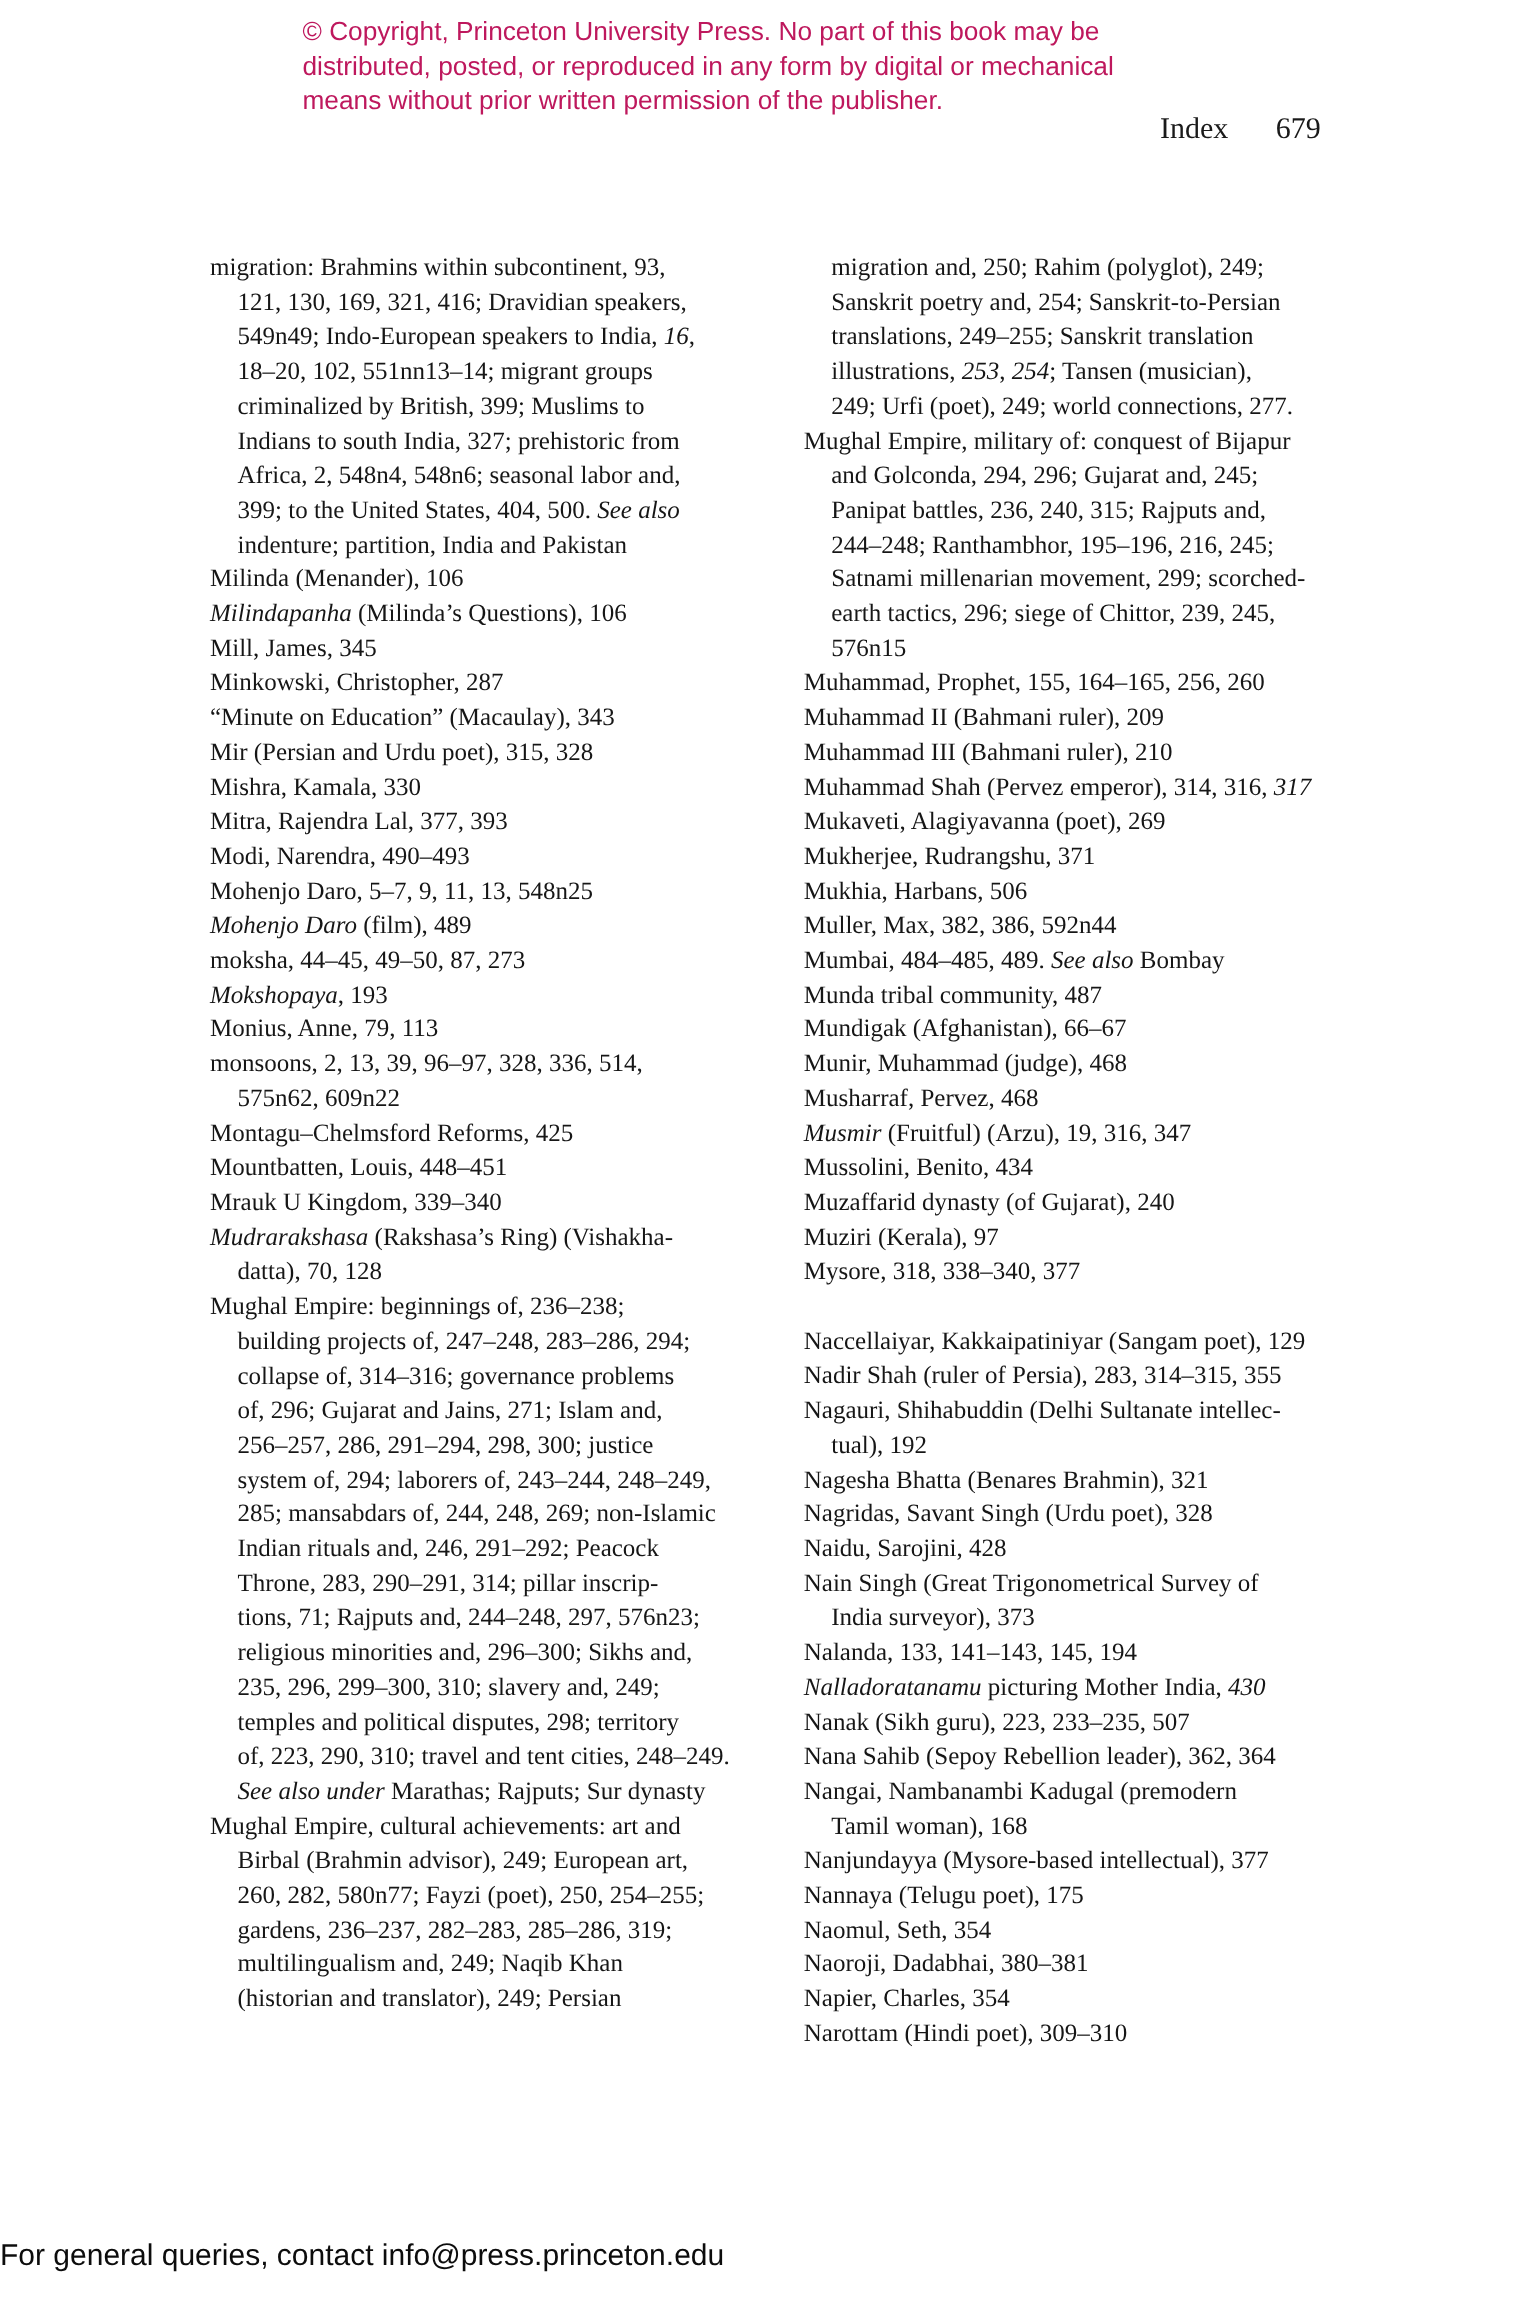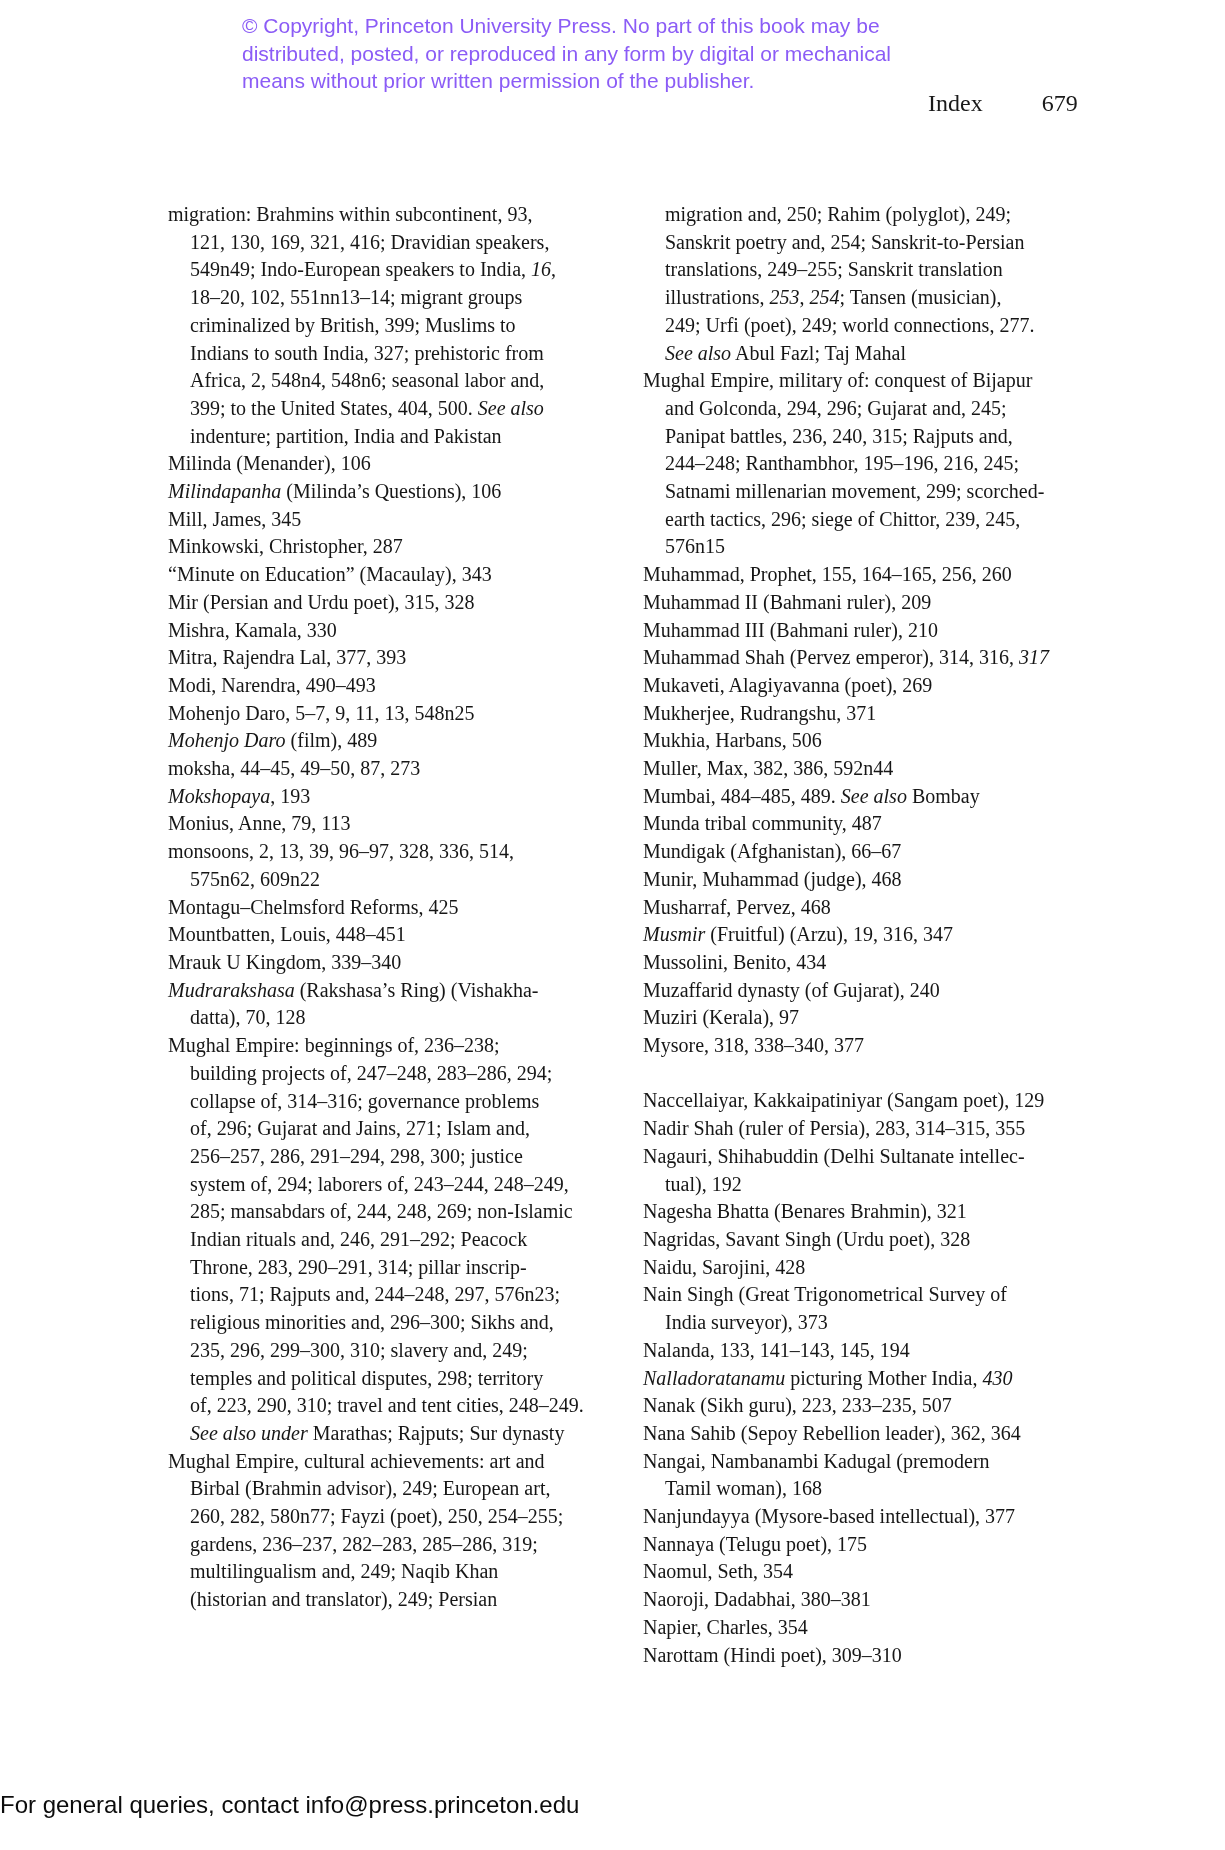--- a/index.html
+++ b/index.html
@@ -8,27 +8,27 @@
     width:1225px; height:1850px;
     background:#ffffff;
     font-family:"Liberation Serif", serif;
     color:#161616;
     overflow:hidden;
   }
   .copyright {
     position:absolute; left:242px; top:12px;
     font-family:"Liberation Sans", sans-serif;
     font-size:21px; line-height:27.5px;
-    color:#8b5cf6;
+    color:#be185d;
   }
   .running-head {
     position:absolute; top:90px; left:928px;
     font-size:24px; color:#1a1a1a;
   }
-  .running-head .pagenum { margin-left:59px; }
+  .running-head .pagenum { margin-left:38px; }
   .col {
     position:absolute; top:201px;
     font-size:20px; line-height:27.7px;
   }
   .col-left  { left:168px; width:452px; }
   .col-right { left:643px; width:472px; }
   .line { white-space:nowrap; min-height:27.7px; }
   .cont { padding-left:22px; }
   .gap  { height:27.7px; }
   .it   { font-style:italic; }
@@ -106,21 +106,20 @@
       <div class="line cont"><span>gardens, 236–237, 282–283, 285–286, 319;</span></div>
       <div class="line cont"><span>multilingualism and, 249; Naqib Khan</span></div>
       <div class="line cont"><span>(historian and translator), 249; Persian</span></div>
     </div>
   <div class="col col-right">
       <div class="line cont"><span>migration and, 250; Rahim (polyglot), 249;</span></div>
       <div class="line cont"><span>Sanskrit poetry and, 254; Sanskrit-to-Persian</span></div>
       <div class="line cont"><span>translations, 249–255; Sanskrit translation</span></div>
       <div class="line cont"><span>illustrations, </span><span class="it">253</span><span>, </span><span class="it">254</span><span>; Tansen (musician),</span></div>
       <div class="line cont"><span>249; Urfi (poet), 249; world connections, 277.</span></div>
-      <div class="line cont"><span class="it">See also</span><span> Abul Fazl; Taj Mahal</span></div>
       <div class="line"><span>Mughal Empire, military of: conquest of Bijapur</span></div>
       <div class="line cont"><span>and Golconda, 294, 296; Gujarat and, 245;</span></div>
       <div class="line cont"><span>Panipat battles, 236, 240, 315; Rajputs and,</span></div>
       <div class="line cont"><span>244–248; Ranthambhor, 195–196, 216, 245;</span></div>
       <div class="line cont"><span>Satnami millenarian movement, 299; scorched-</span></div>
       <div class="line cont"><span>earth tactics, 296; siege of Chittor, 239, 245,</span></div>
       <div class="line cont"><span>576n15</span></div>
       <div class="line"><span>Muhammad, Prophet, 155, 164–165, 256, 260</span></div>
       <div class="line"><span>Muhammad II (Bahmani ruler), 209</span></div>
       <div class="line"><span>Muhammad III (Bahmani ruler), 210</span></div>

